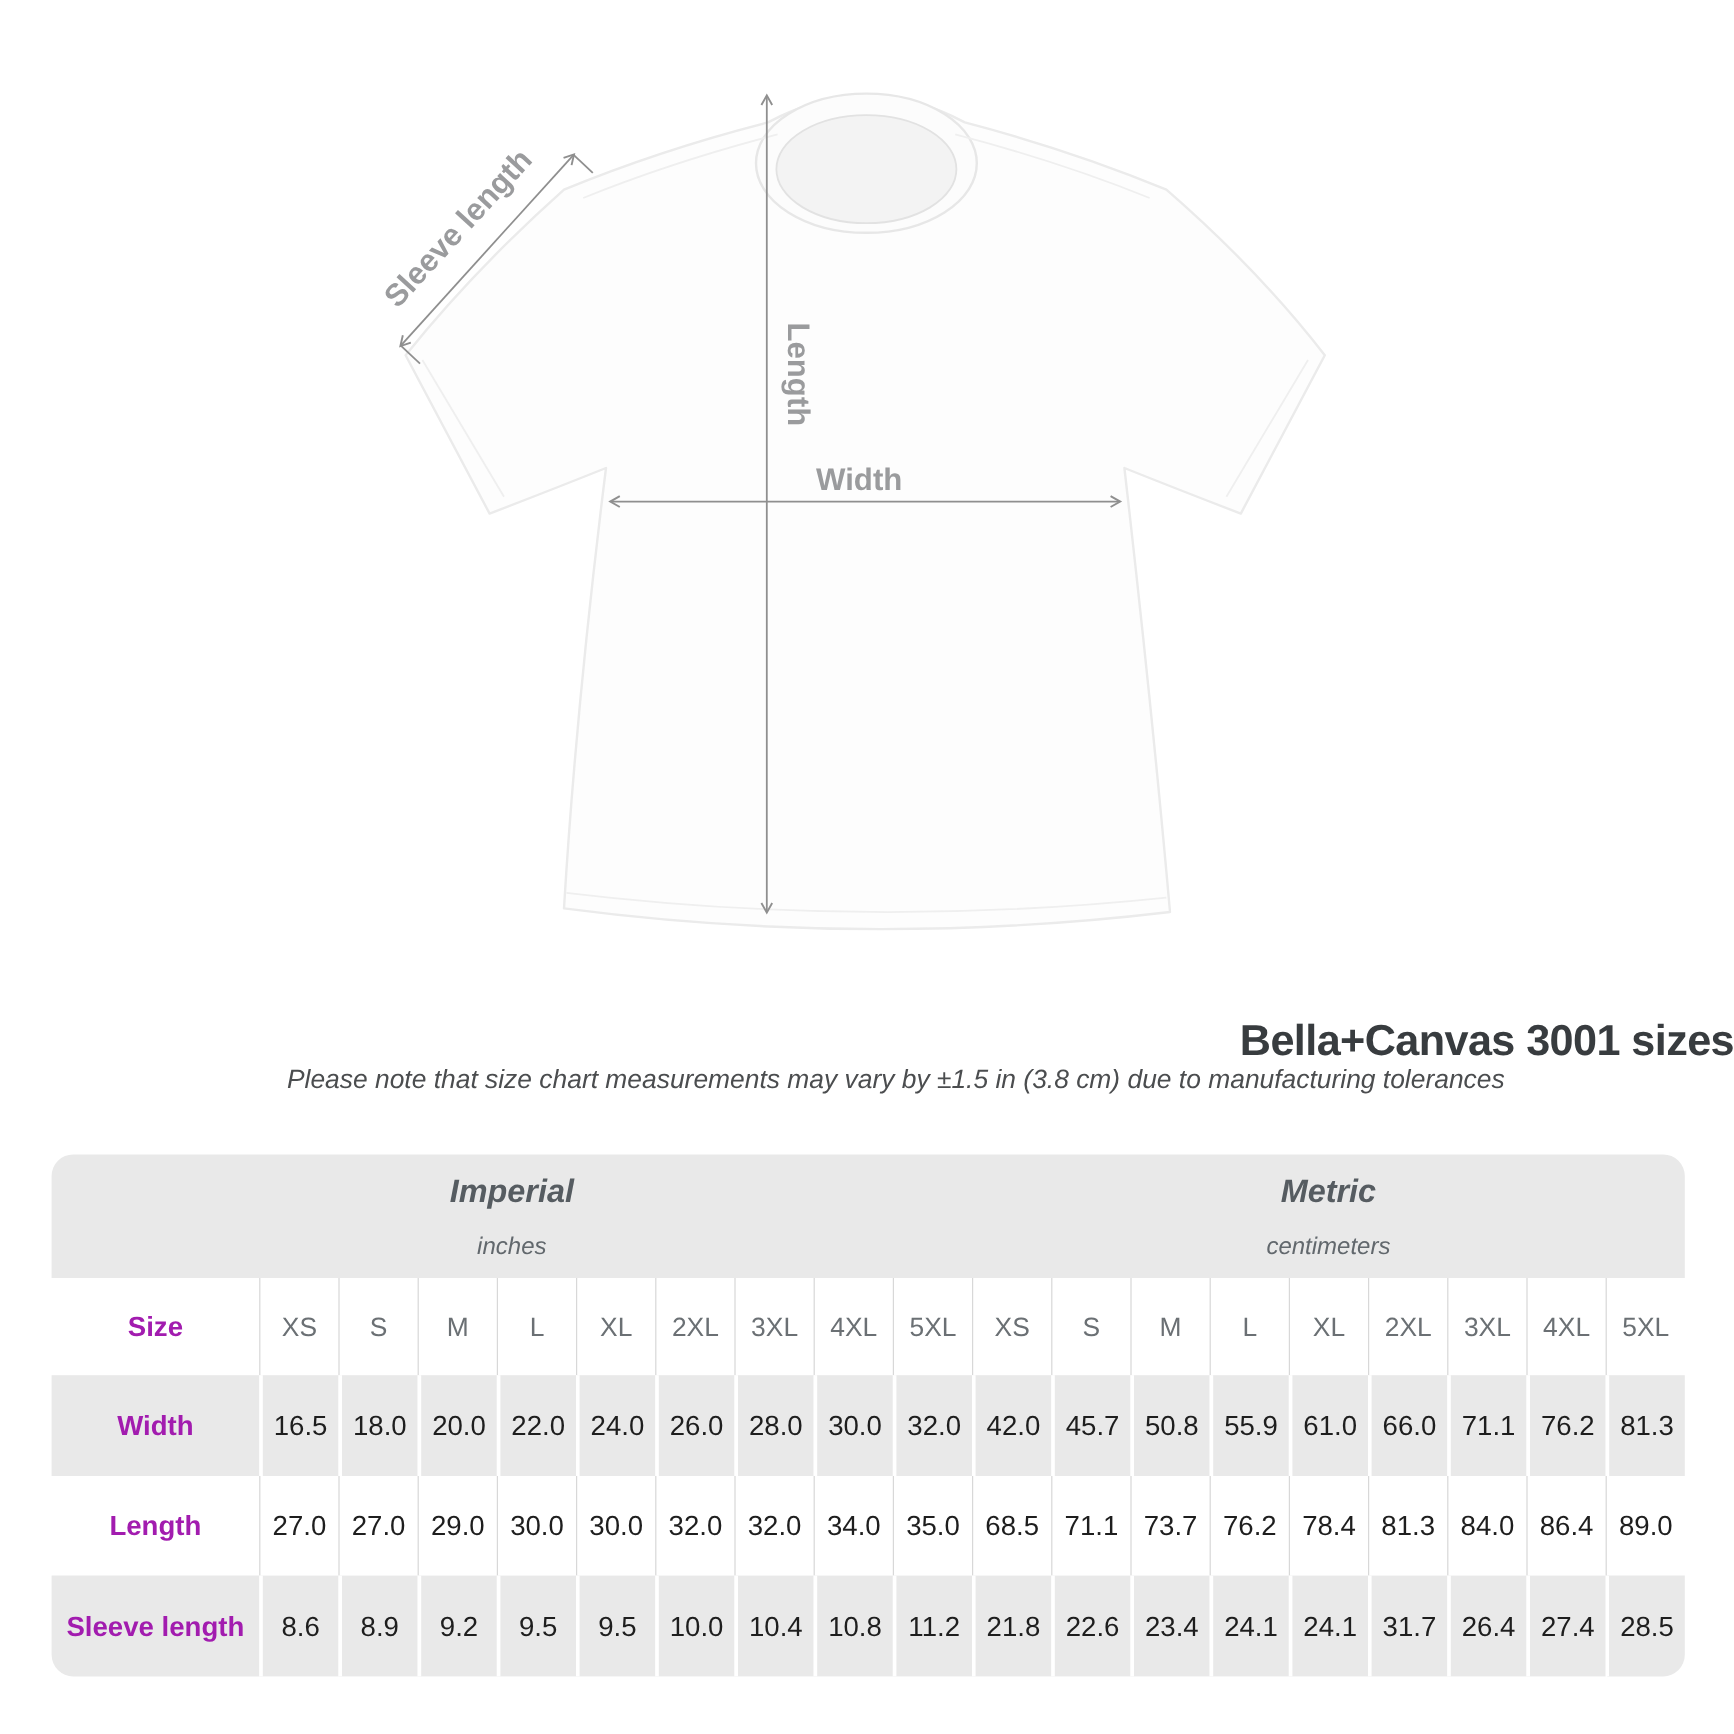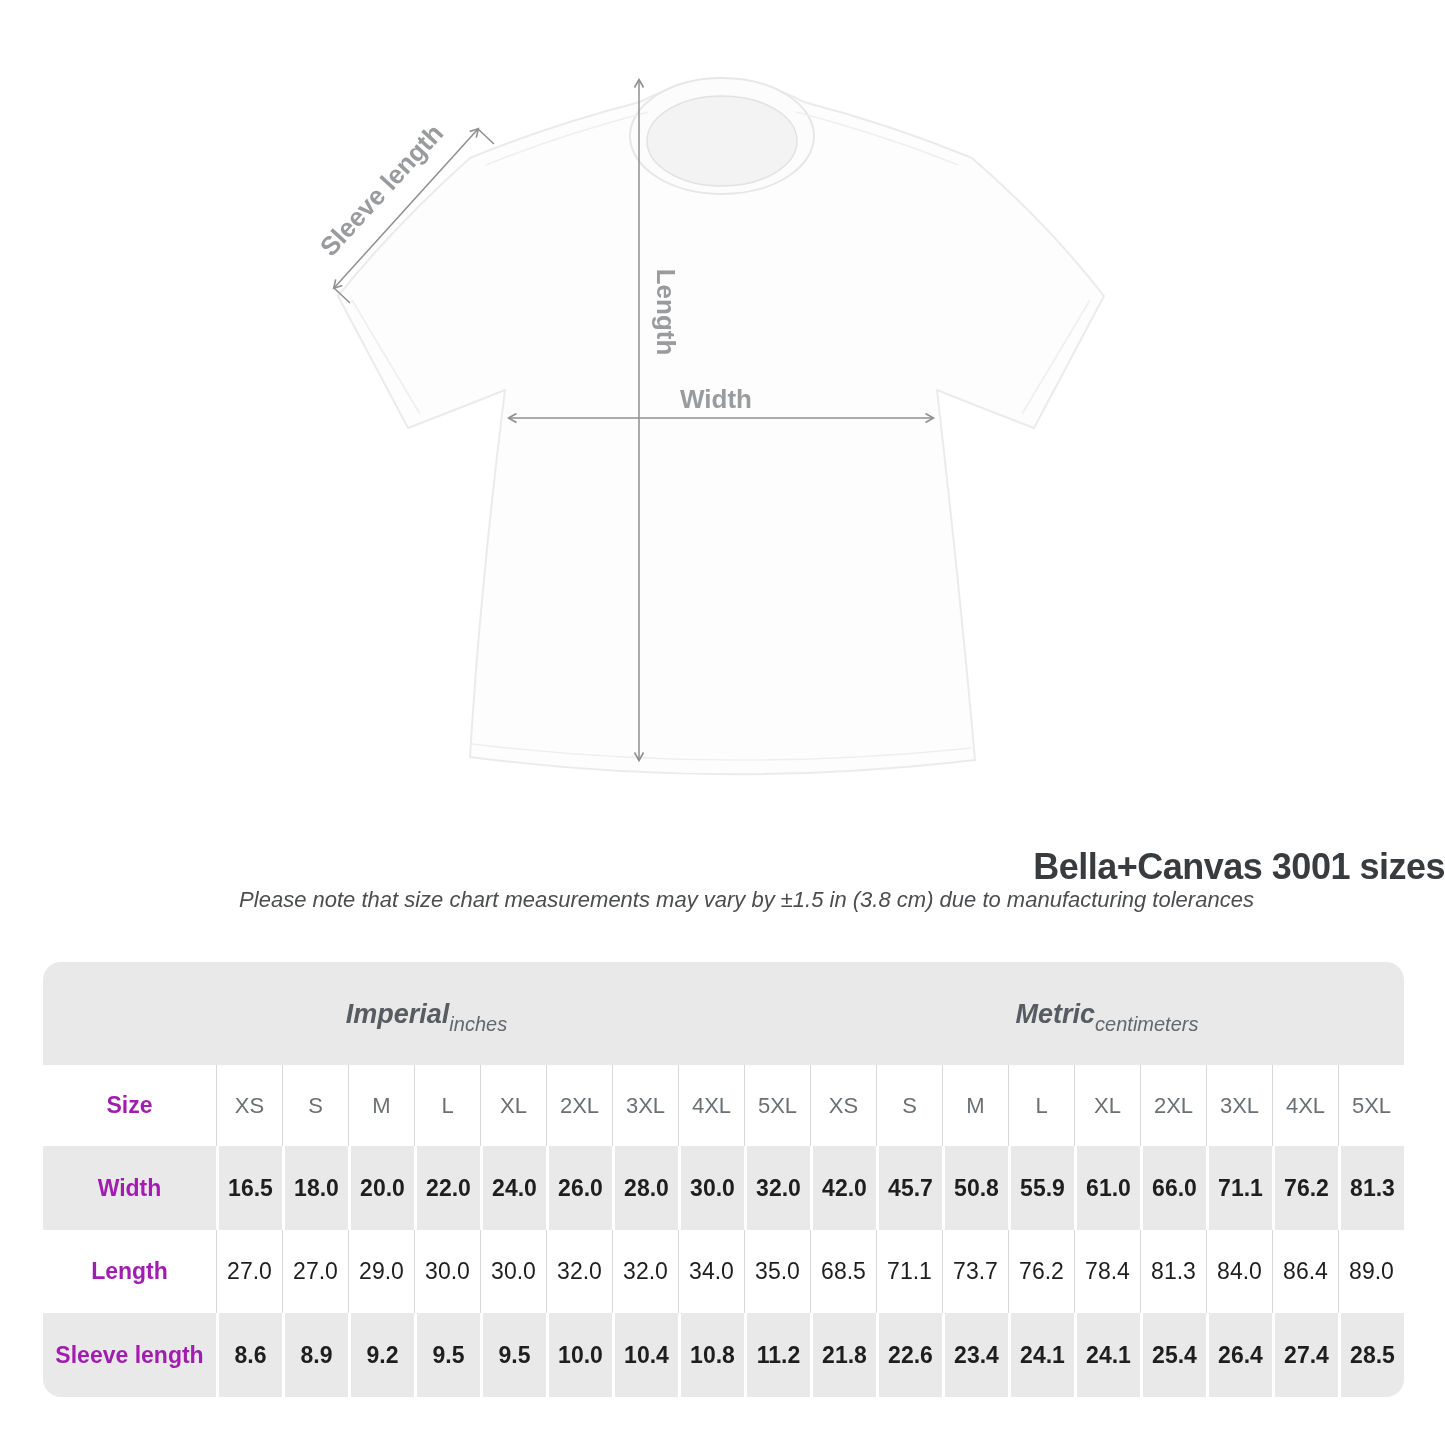--- a/index.html
+++ b/index.html
@@ -55,34 +55,35 @@
     top: 962px;
     width: 1361px;
     display: grid;
     grid-template-columns: 173px repeat(18, 66px);
     grid-template-rows: 103px 81px 84px 83px 84px;
   }
   .band {
     grid-row: 1;
     background: #e9e9e9;
     display: flex;
+    flex-direction: column;
     align-items: center;
     justify-content: center;
     padding-top: 2px;
   }
   .band-left  { grid-column: 1 / span 10; border-top-left-radius: 18px; }
   .band-right { grid-column: 11 / span 9; border-top-right-radius: 18px; }
   .band-title { font-weight: bold; font-style: italic; font-size: 27px; color: #565c61; }
   .band-unit  { font-style: italic; font-size: 20px; color: #62686d; margin-top: 19px; }
 
   .cell { display: flex; align-items: center; justify-content: center; }
   .row-gray { background: #e9e9e9; }
   .row-white { background: #ffffff; }
   .sep-lt { border-left: 1px solid #d8d8d8; }
-  .sep-wt { border-left: 3px solid #ffffff; font-weight: bold; }
+  .sep-wt { border-left: 3px solid #ffffff; }
   .corner-bl { border-bottom-left-radius: 18px; }
   .corner-br { border-bottom-right-radius: 18px; }
 
   .hdr { font-weight: normal; font-size: 22px; color: #6b7074; }
   .rowlabel { font-weight: bold; font-size: 23px; color: #a21caf; }
   .val { font-size: 23px; color: #1e1e1e; }
 </style>
 </head>
 <body>
 
@@ -214,19 +215,19 @@
       <div class="cell val row-gray sep-wt">9.5</div>
       <div class="cell val row-gray sep-wt">10.0</div>
       <div class="cell val row-gray sep-wt">10.4</div>
       <div class="cell val row-gray sep-wt">10.8</div>
       <div class="cell val row-gray sep-wt">11.2</div>
       <div class="cell val row-gray sep-wt">21.8</div>
       <div class="cell val row-gray sep-wt">22.6</div>
       <div class="cell val row-gray sep-wt">23.4</div>
       <div class="cell val row-gray sep-wt">24.1</div>
       <div class="cell val row-gray sep-wt">24.1</div>
-      <div class="cell val row-gray sep-wt">25.4</div>
+      <div class="cell val row-gray sep-wt">31.7</div>
       <div class="cell val row-gray sep-wt">26.4</div>
       <div class="cell val row-gray sep-wt">27.4</div>
       <div class="cell val row-gray sep-wt corner-br">28.5</div>
     </div>
 
 </div>
 
 </body></html>

